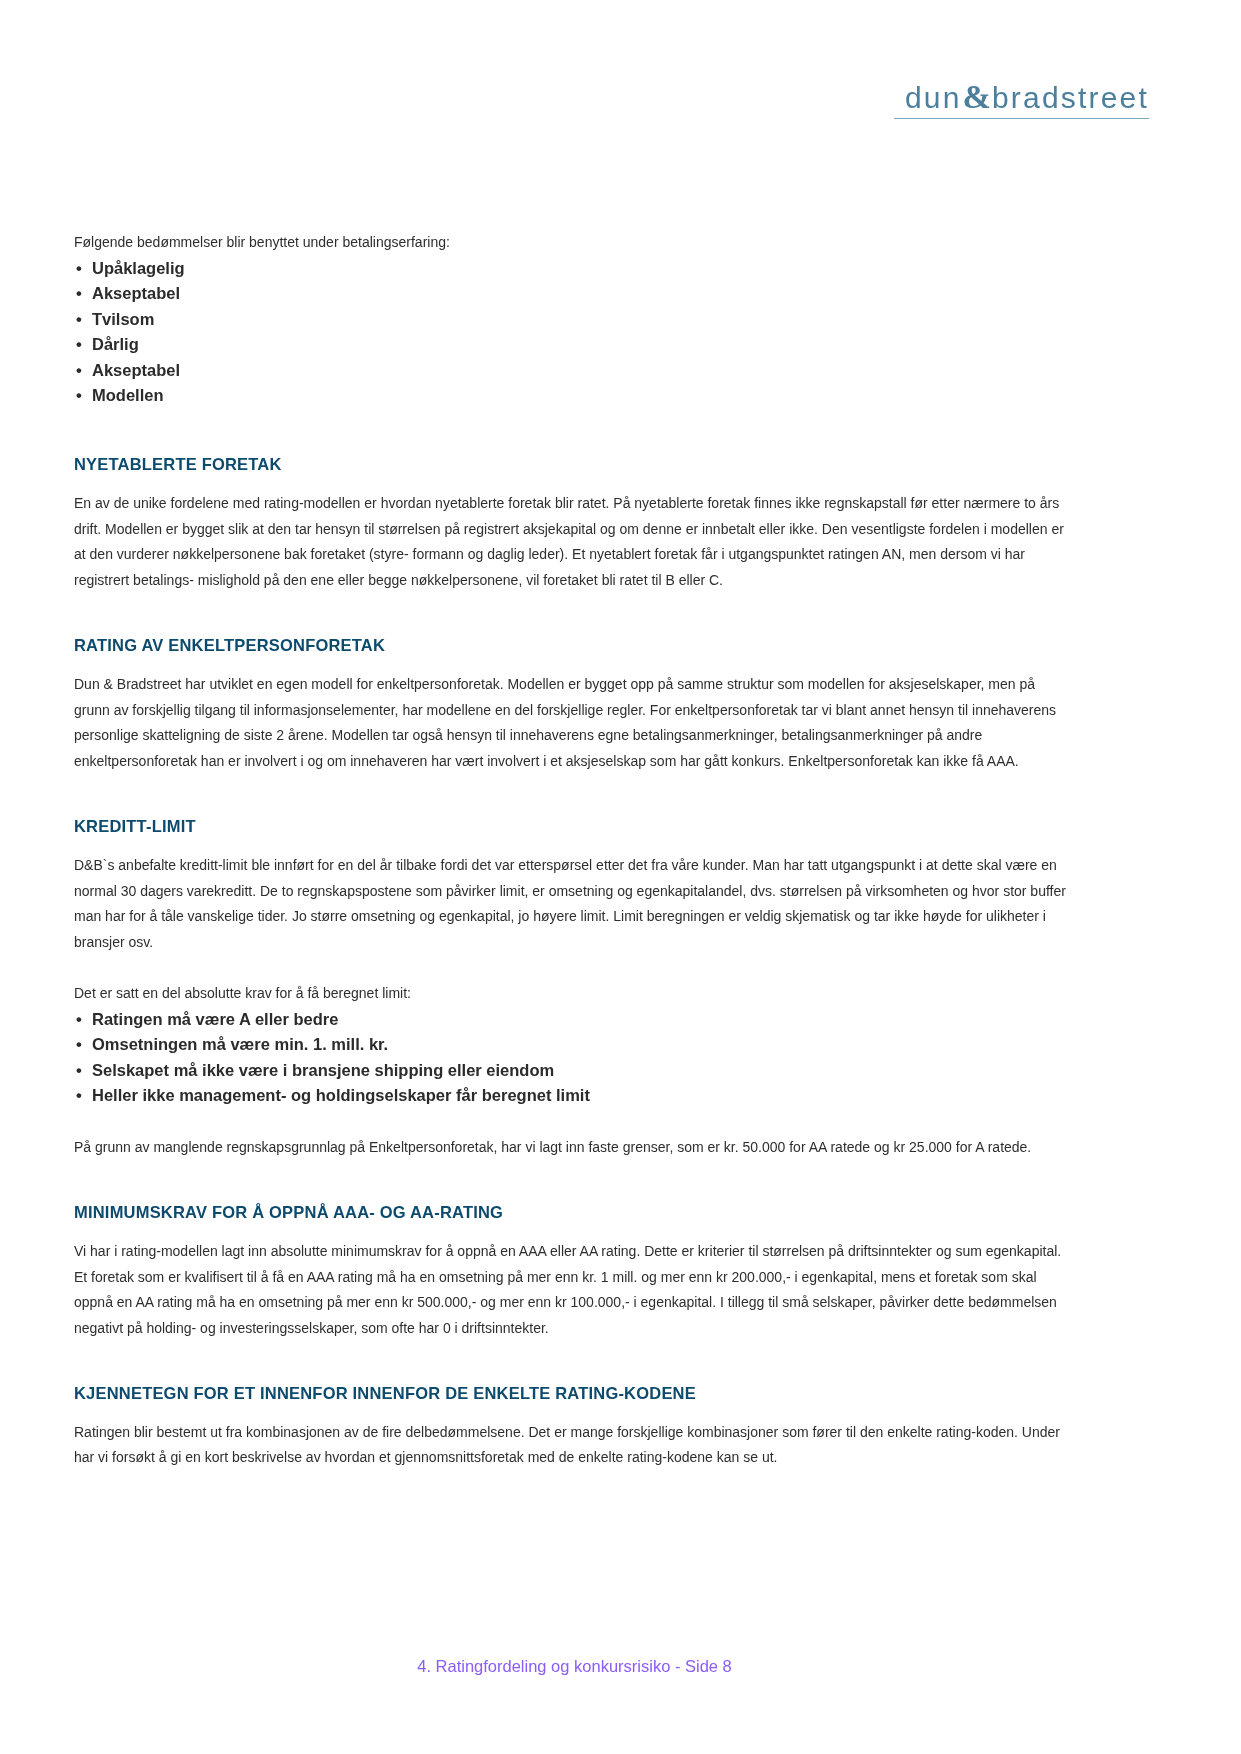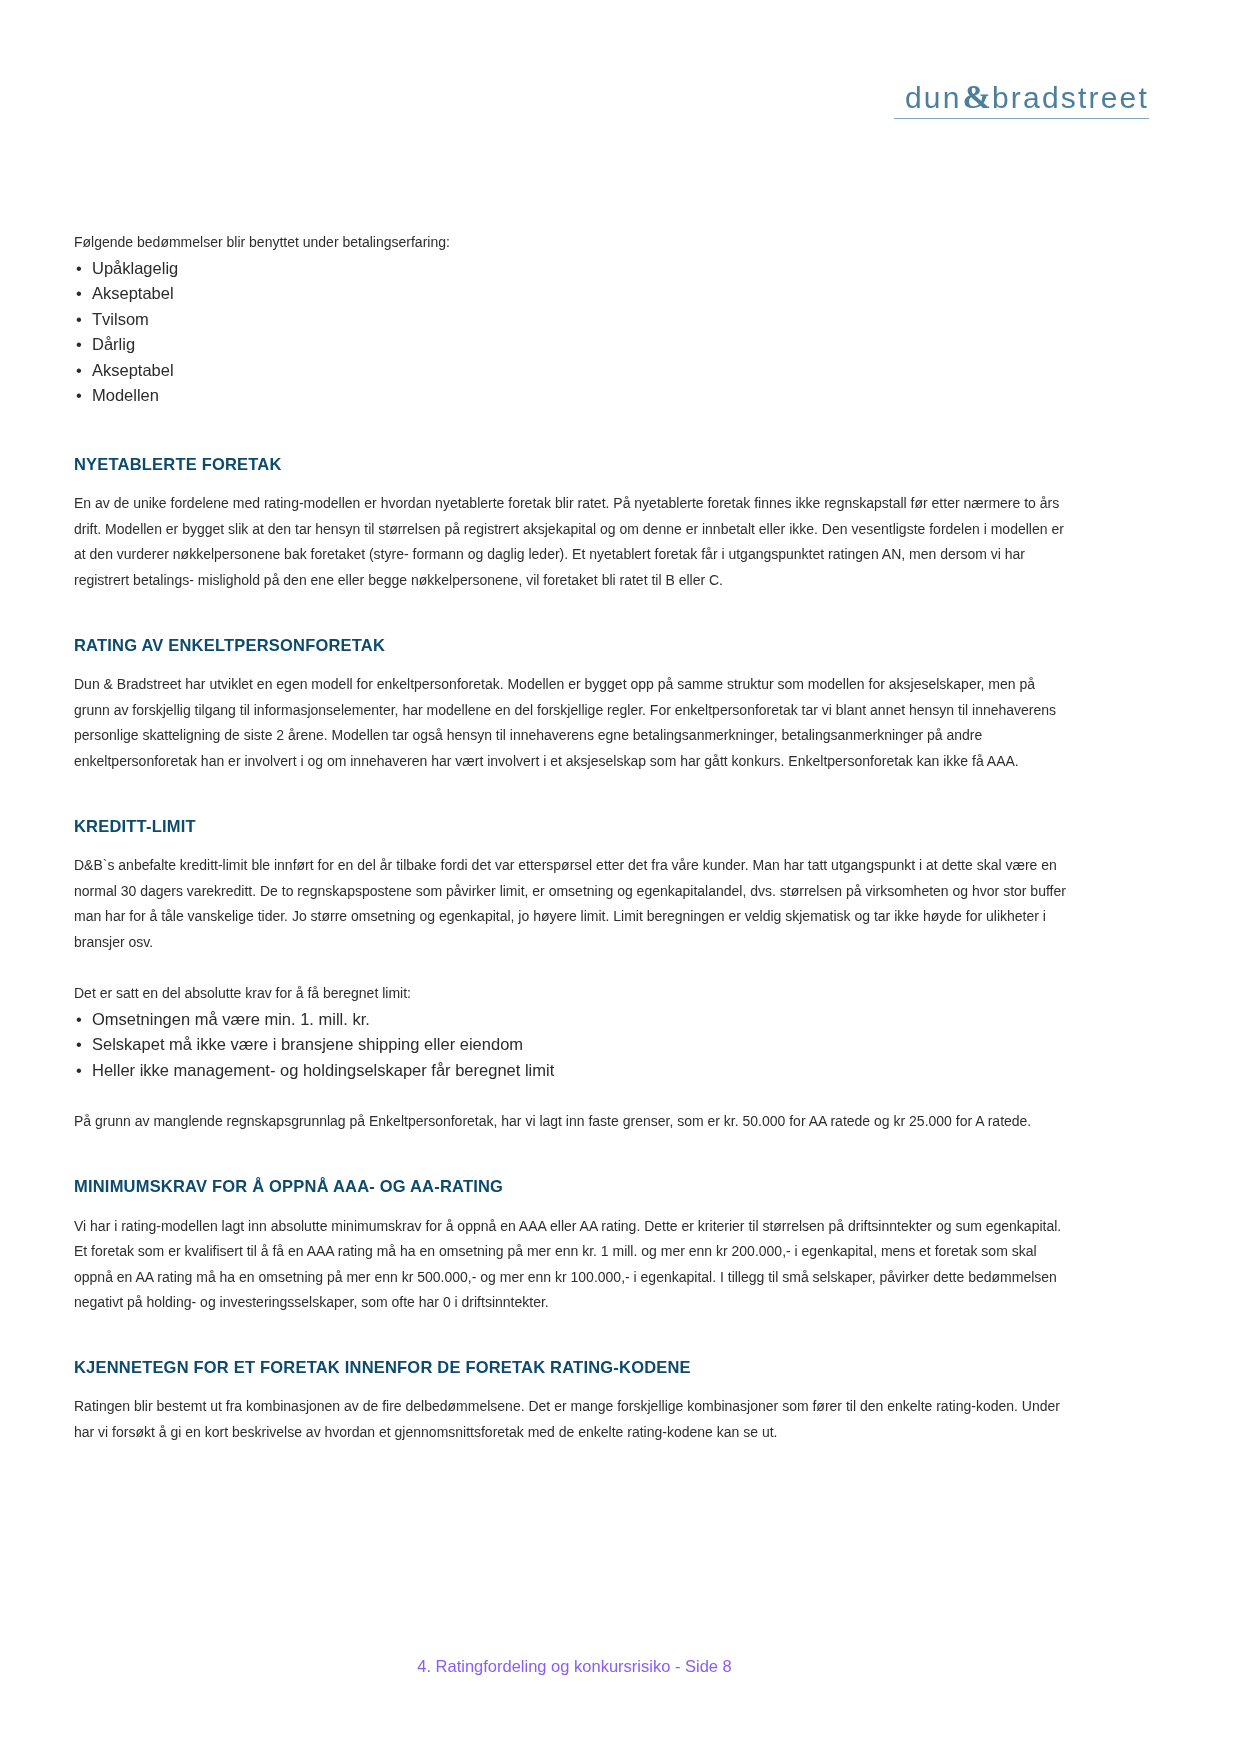--- a/index.html
+++ b/index.html
@@ -80,20 +80,21 @@
   ul.bullets {
     list-style: none;
     padding: 0;
     margin: 0;
   }
   ul.bullets li {
     font-size: 16.5px;
     line-height: 25.5px;
     padding-left: 18px;
     position: relative;
+    font-weight: bold;
   }
   ul.bullets li::before {
     content: "•";
     position: absolute;
     left: 2px;
     top: 0;
   }
 
   
   .footer {
@@ -142,36 +143,37 @@
 
     <div class="gap-md"></div>
 
     <h2 class="sec-title">KREDITT-LIMIT</h2>
     <p class="t">D&amp;B`s anbefalte kreditt-limit ble innført for en del år tilbake fordi det var etterspørsel etter det fra våre kunder. Man har tatt utgangspunkt i at dette skal være en normal 30 dagers varekreditt. De to regnskapspostene som påvirker limit, er omsetning og egenkapitalandel, dvs. størrelsen på virksomheten og hvor stor buffer man har for å tåle vanskelige tider. Jo større omsetning og egenkapital, jo høyere limit. Limit beregningen er veldig skjematisk og tar ikke høyde for ulikheter i bransjer osv.</p>
 
     <div class="gap-md"></div>
 
     <p class="t">Det er satt en del absolutte krav for å få beregnet limit:</p>
     <ul class="bullets">
+      <li>Ratingen må være A eller bedre</li>
       <li>Omsetningen må være min. 1. mill. kr.</li>
       <li>Selskapet må ikke være i bransjene shipping eller eiendom</li>
       <li>Heller ikke management- og holdingselskaper får beregnet limit</li>
     </ul>
 
     <div class="gap-md"></div>
 
     <p class="t">På grunn av manglende regnskapsgrunnlag på Enkeltpersonforetak, har vi lagt inn faste grenser, som er kr. 50.000 for AA ratede og kr 25.000 for A ratede.</p>
 
     <div class="gap-md"></div>
 
     <h2 class="sec-title">MINIMUMSKRAV FOR Å OPPNÅ AAA- OG AA-RATING</h2>
     <p class="t">Vi har i rating-modellen lagt inn absolutte minimumskrav for å oppnå en AAA eller AA rating. Dette er kriterier til størrelsen på driftsinntekter og sum egenkapital. Et foretak som er kvalifisert til å få en AAA rating må ha en omsetning på mer enn kr. 1 mill. og mer enn kr 200.000,- i egenkapital, mens et foretak som skal oppnå en AA rating må ha en omsetning på mer enn kr 500.000,- og mer enn kr 100.000,- i egenkapital. I tillegg til små selskaper, påvirker dette bedømmelsen negativt på holding- og investeringsselskaper, som ofte har 0 i driftsinntekter.</p>
 
     <div class="gap-md"></div>
 
-    <h2 class="sec-title">KJENNETEGN FOR ET FORETAK INNENFOR DE FORETAK RATING-KODENE</h2>
+    <h2 class="sec-title">KJENNETEGN FOR ET INNENFOR INNENFOR DE ENKELTE RATING-KODENE</h2>
     <p class="t">Ratingen blir bestemt ut fra kombinasjonen av de fire delbedømmelsene. Det er mange forskjellige kombinasjoner som fører til den enkelte rating-koden. Under har vi forsøkt å gi en kort beskrivelse av hvordan et gjennomsnittsforetak med de enkelte rating-kodene kan se ut.</p>
 
   </div>
 
   <div class="footer">4. Ratingfordeling og konkursrisiko - Side 8</div>
 
 </div>
 
 </body></html>

